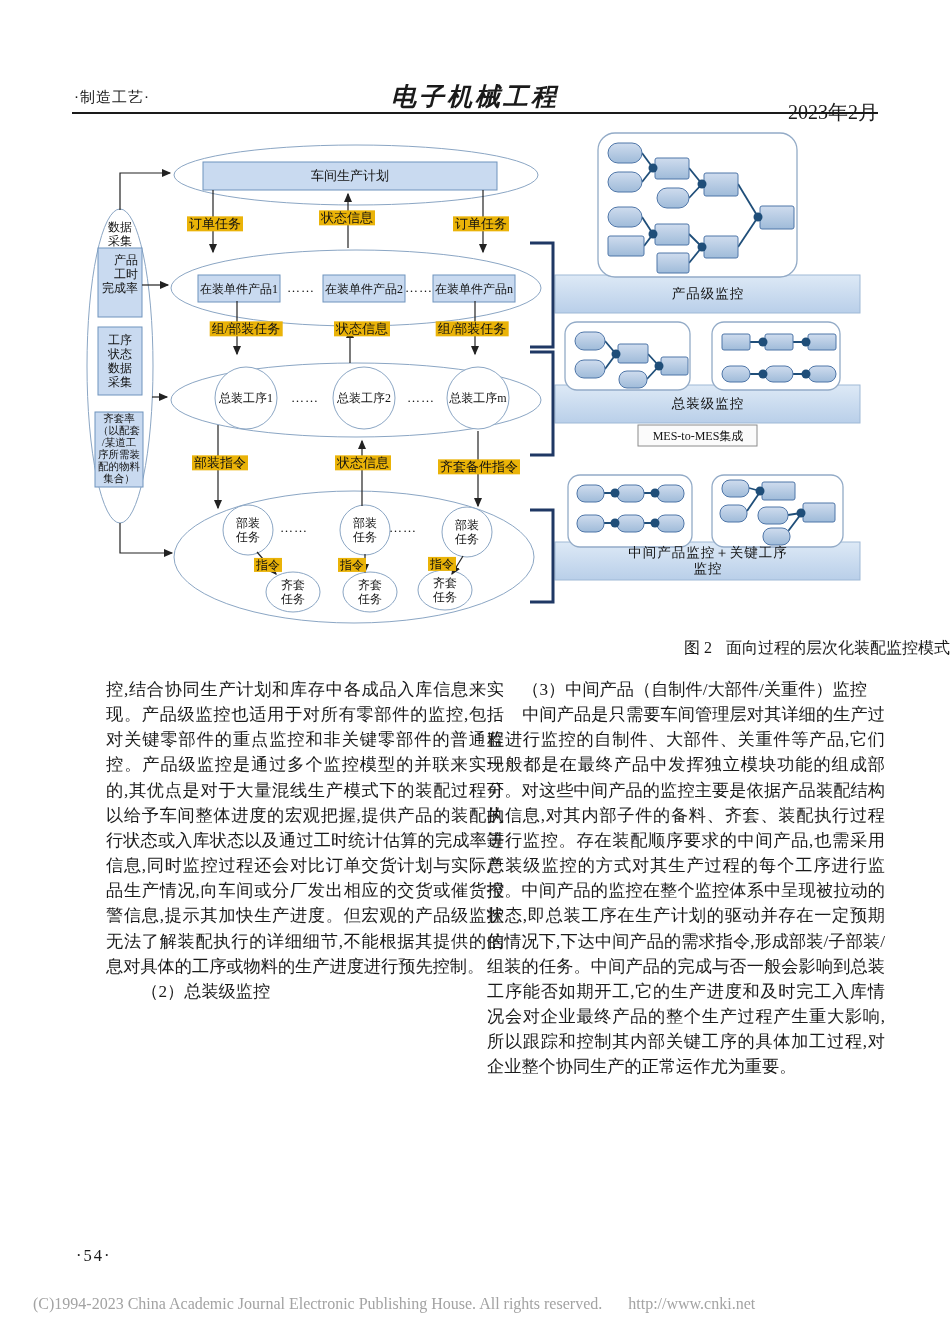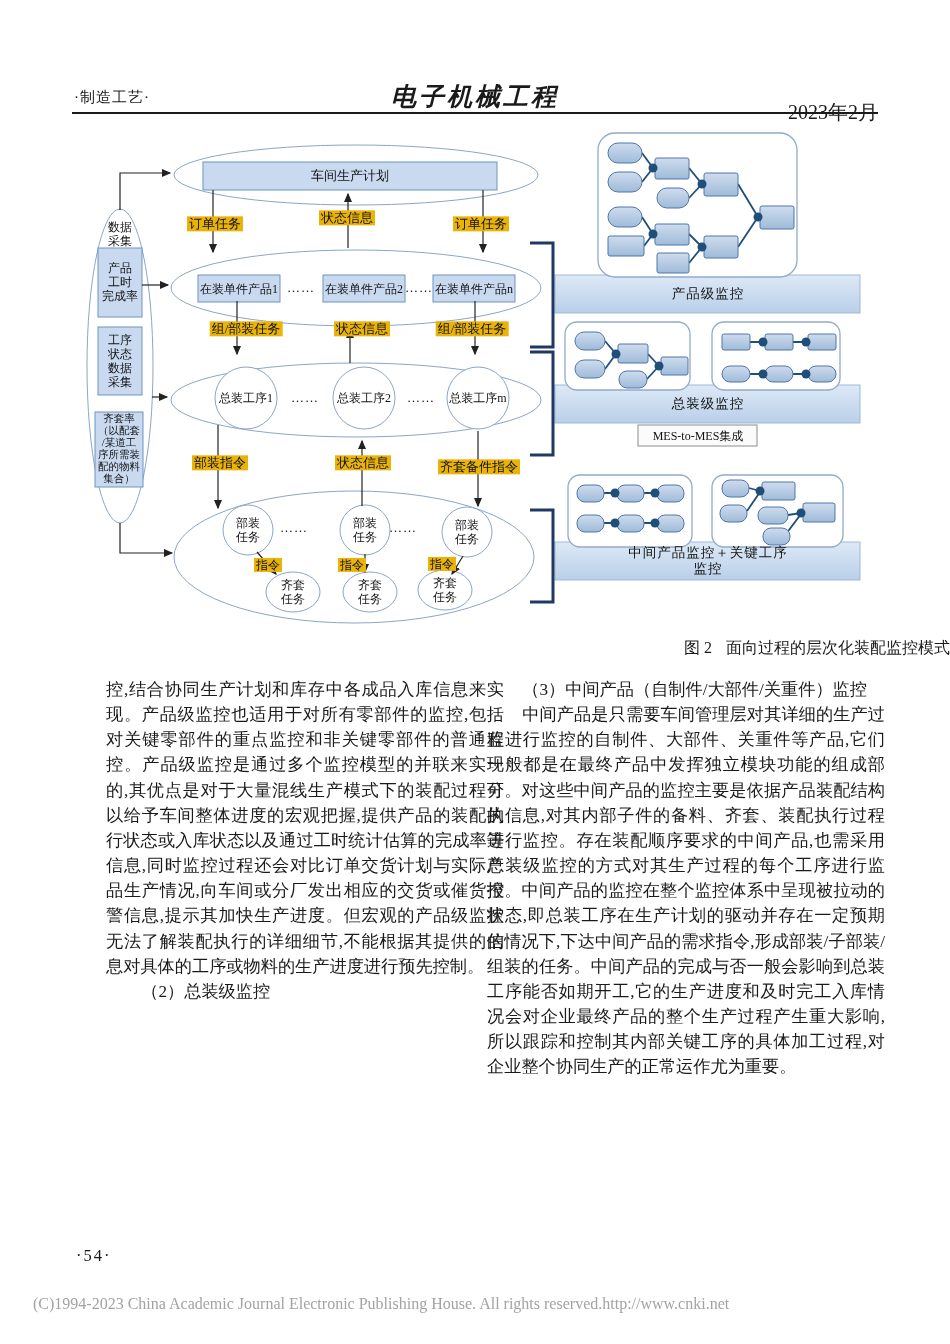--- a/index.html
+++ b/index.html
@@ -28,21 +28,21 @@
   
   .col{position:absolute;top:677px;width:398px;font-size:17.2px;line-height:25.15px;
     text-align:justify;text-justify:inter-ideograph;}
   .col p{margin:0;}
   .col p.indent{text-indent:2.05em;}
   .col-left{left:72px;margin-left:34px;}
   .col-right{left:487px;}
   
   .pagenum{position:absolute;left:76px;top:1246px;font-size:16.5px;letter-spacing:2px;}
   .footer{position:absolute;left:33px;top:1295px;width:900px;font-size:16px;color:#a3a3a3;}
-  .footer .url{}
+  .footer .url{margin-left:26px;}
 </style>
 </head>
 <body>
 
 <div class="hdr-left">·制造工艺·</div>
 <div class="hdr-title">电子机械工程</div>
 <div class="hdr-right">2023年2月</div>
 <div class="hdr-rule"></div>
 
 <div class="diagram">
@@ -245,21 +245,21 @@
       </g>
       <g fill="#1f4e79">
           <circle cx="688" cy="363" r="4.5"></circle>
           <circle cx="729" cy="385" r="4.5"></circle>
         </g>
     </g>
   </svg>
 
   <div class="dlabel sm" style="left:48px;top:106px;">数据
 采集</div>
-  <div class="dlabel sm" style="left:48px;top:154px;">产品
+  <div class="dlabel sm" style="left:48px;top:146px;text-align:right;">产品
 工时
 完成率</div>
   <div class="dlabel sm" style="left:48px;top:233px;">工序
 状态
 数据
 采集</div>
   <div class="dlabel xs" style="left:47px;top:321px;">齐套率
 （以配套
 /某道工
 序所需装

